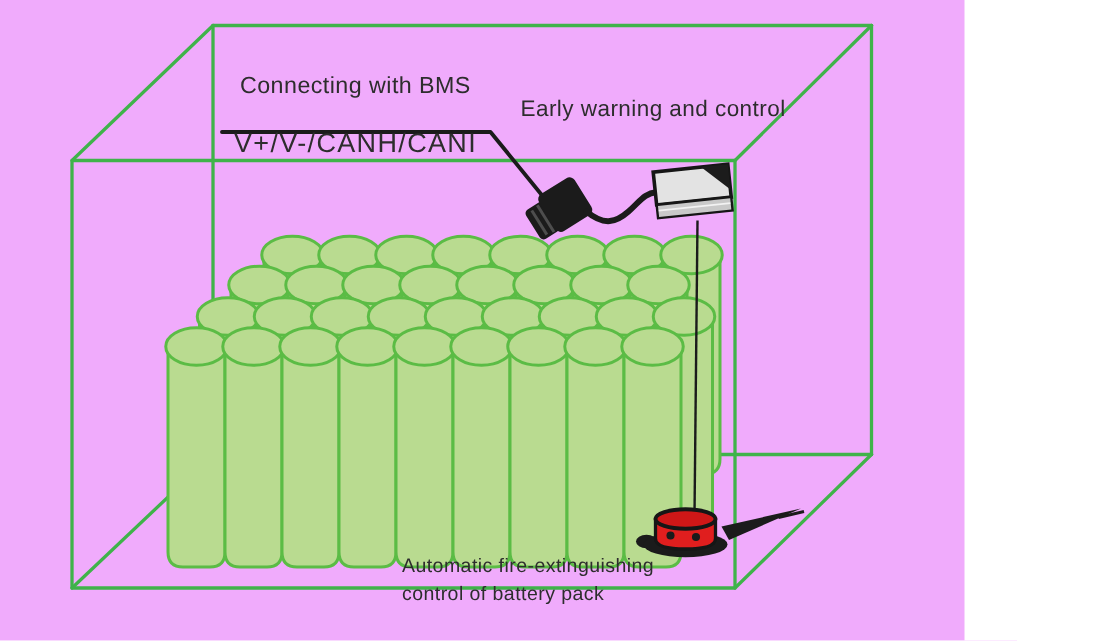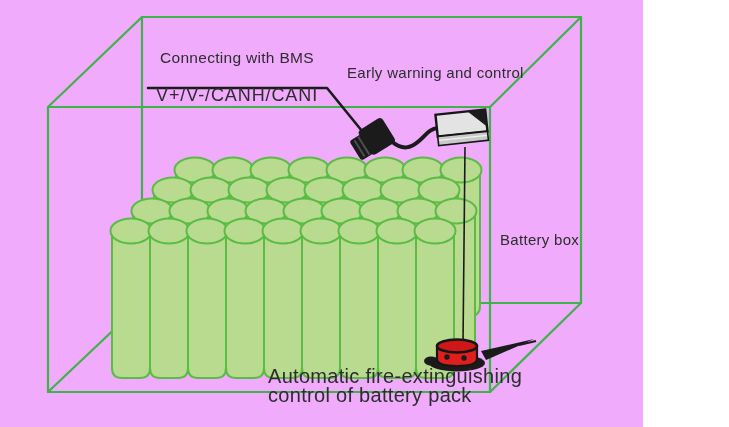--- a/index.html
+++ b/index.html
@@ -8,21 +8,21 @@
   #stage svg{position:absolute;left:0;top:0;}
   .wire{stroke:var(--wireframe-green);stroke-width:2.2;fill:none;stroke-linecap:round;stroke-linejoin:round;}
   .cell-body,.cell-top{fill:var(--cell-fill);stroke:var(--cell-stroke);stroke-width:2;}
   .blackline{stroke:var(--cable-black);fill:none;stroke-linecap:round;stroke-linejoin:round;}
   .label{position:absolute;color:var(--text);white-space:nowrap;letter-spacing:0.3px;}
   .label div{line-height:19px;}
   .lbl-bms1{left:160px;top:49px;font-size:15.5px;}
   .lbl-bms2{left:156px;top:65px;font-size:18px;letter-spacing:0.9px;margin-top:20px;}
   .lbl-warning{left:347px;top:63px;font-size:15px;}
   .lbl-batterybox{left:500px;top:231px;font-size:15px;}
-  .lbl-ext{left:268px;top:367px;font-size:20px;}
+  .lbl-ext{left:268px;top:367px;font-size:13px;}
 </style>
 </head>
 <body>
 
 <div id="stage">
   <svg width="729" height="427" viewBox="0 0 729 427">
 
     <g>
       <path class="wire" d="M142,17 H581"></path>
       <path class="wire" d="M142,17 V303"></path>
@@ -138,19 +138,18 @@
     </g>
   </svg>
 
   <div class="label lbl-bms1">Connecting with BMS</div>
   <div class="label lbl-bms2">V+/V-/CANH/CANI</div>
 
   <div class="label lbl-warning">
     <div>Early warning and control</div>
   </div>
 
-  <div class="label lbl-batterybox">Battery box</div>
 
   <div class="label lbl-ext">
     <div>Automatic fire-extinguishing</div>
     <div>control of battery pack</div>
   </div>
 </div>
 
 </body></html>

